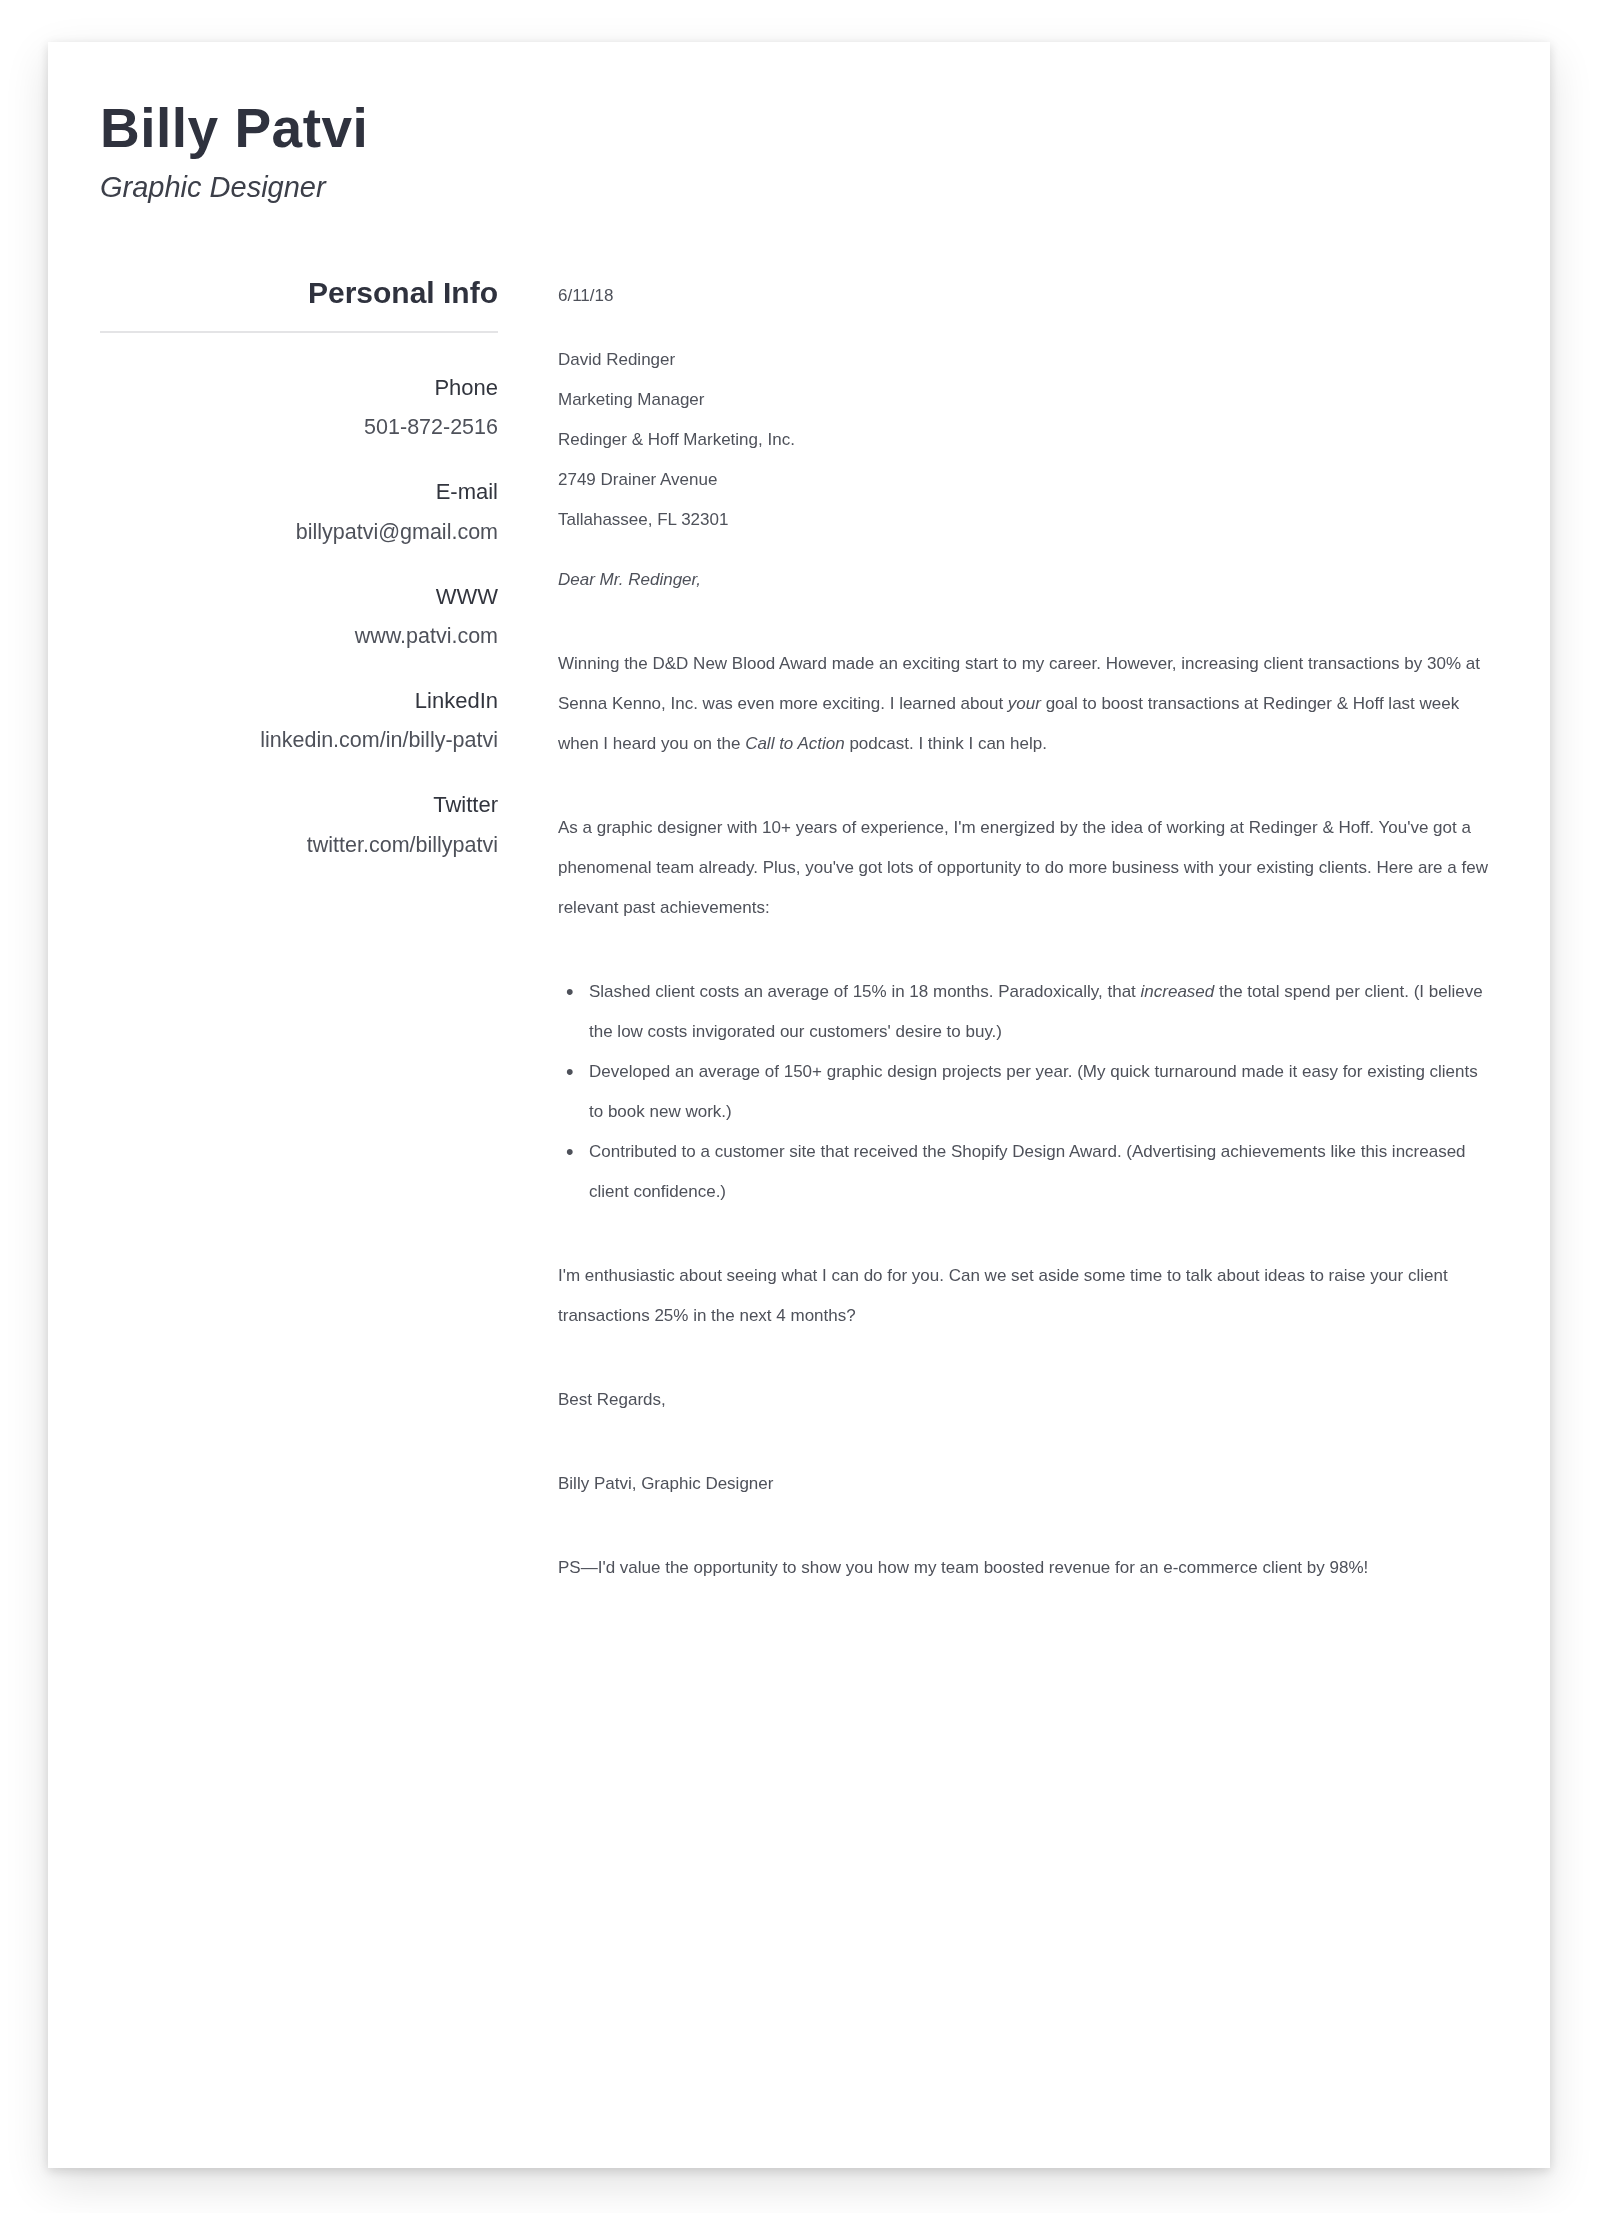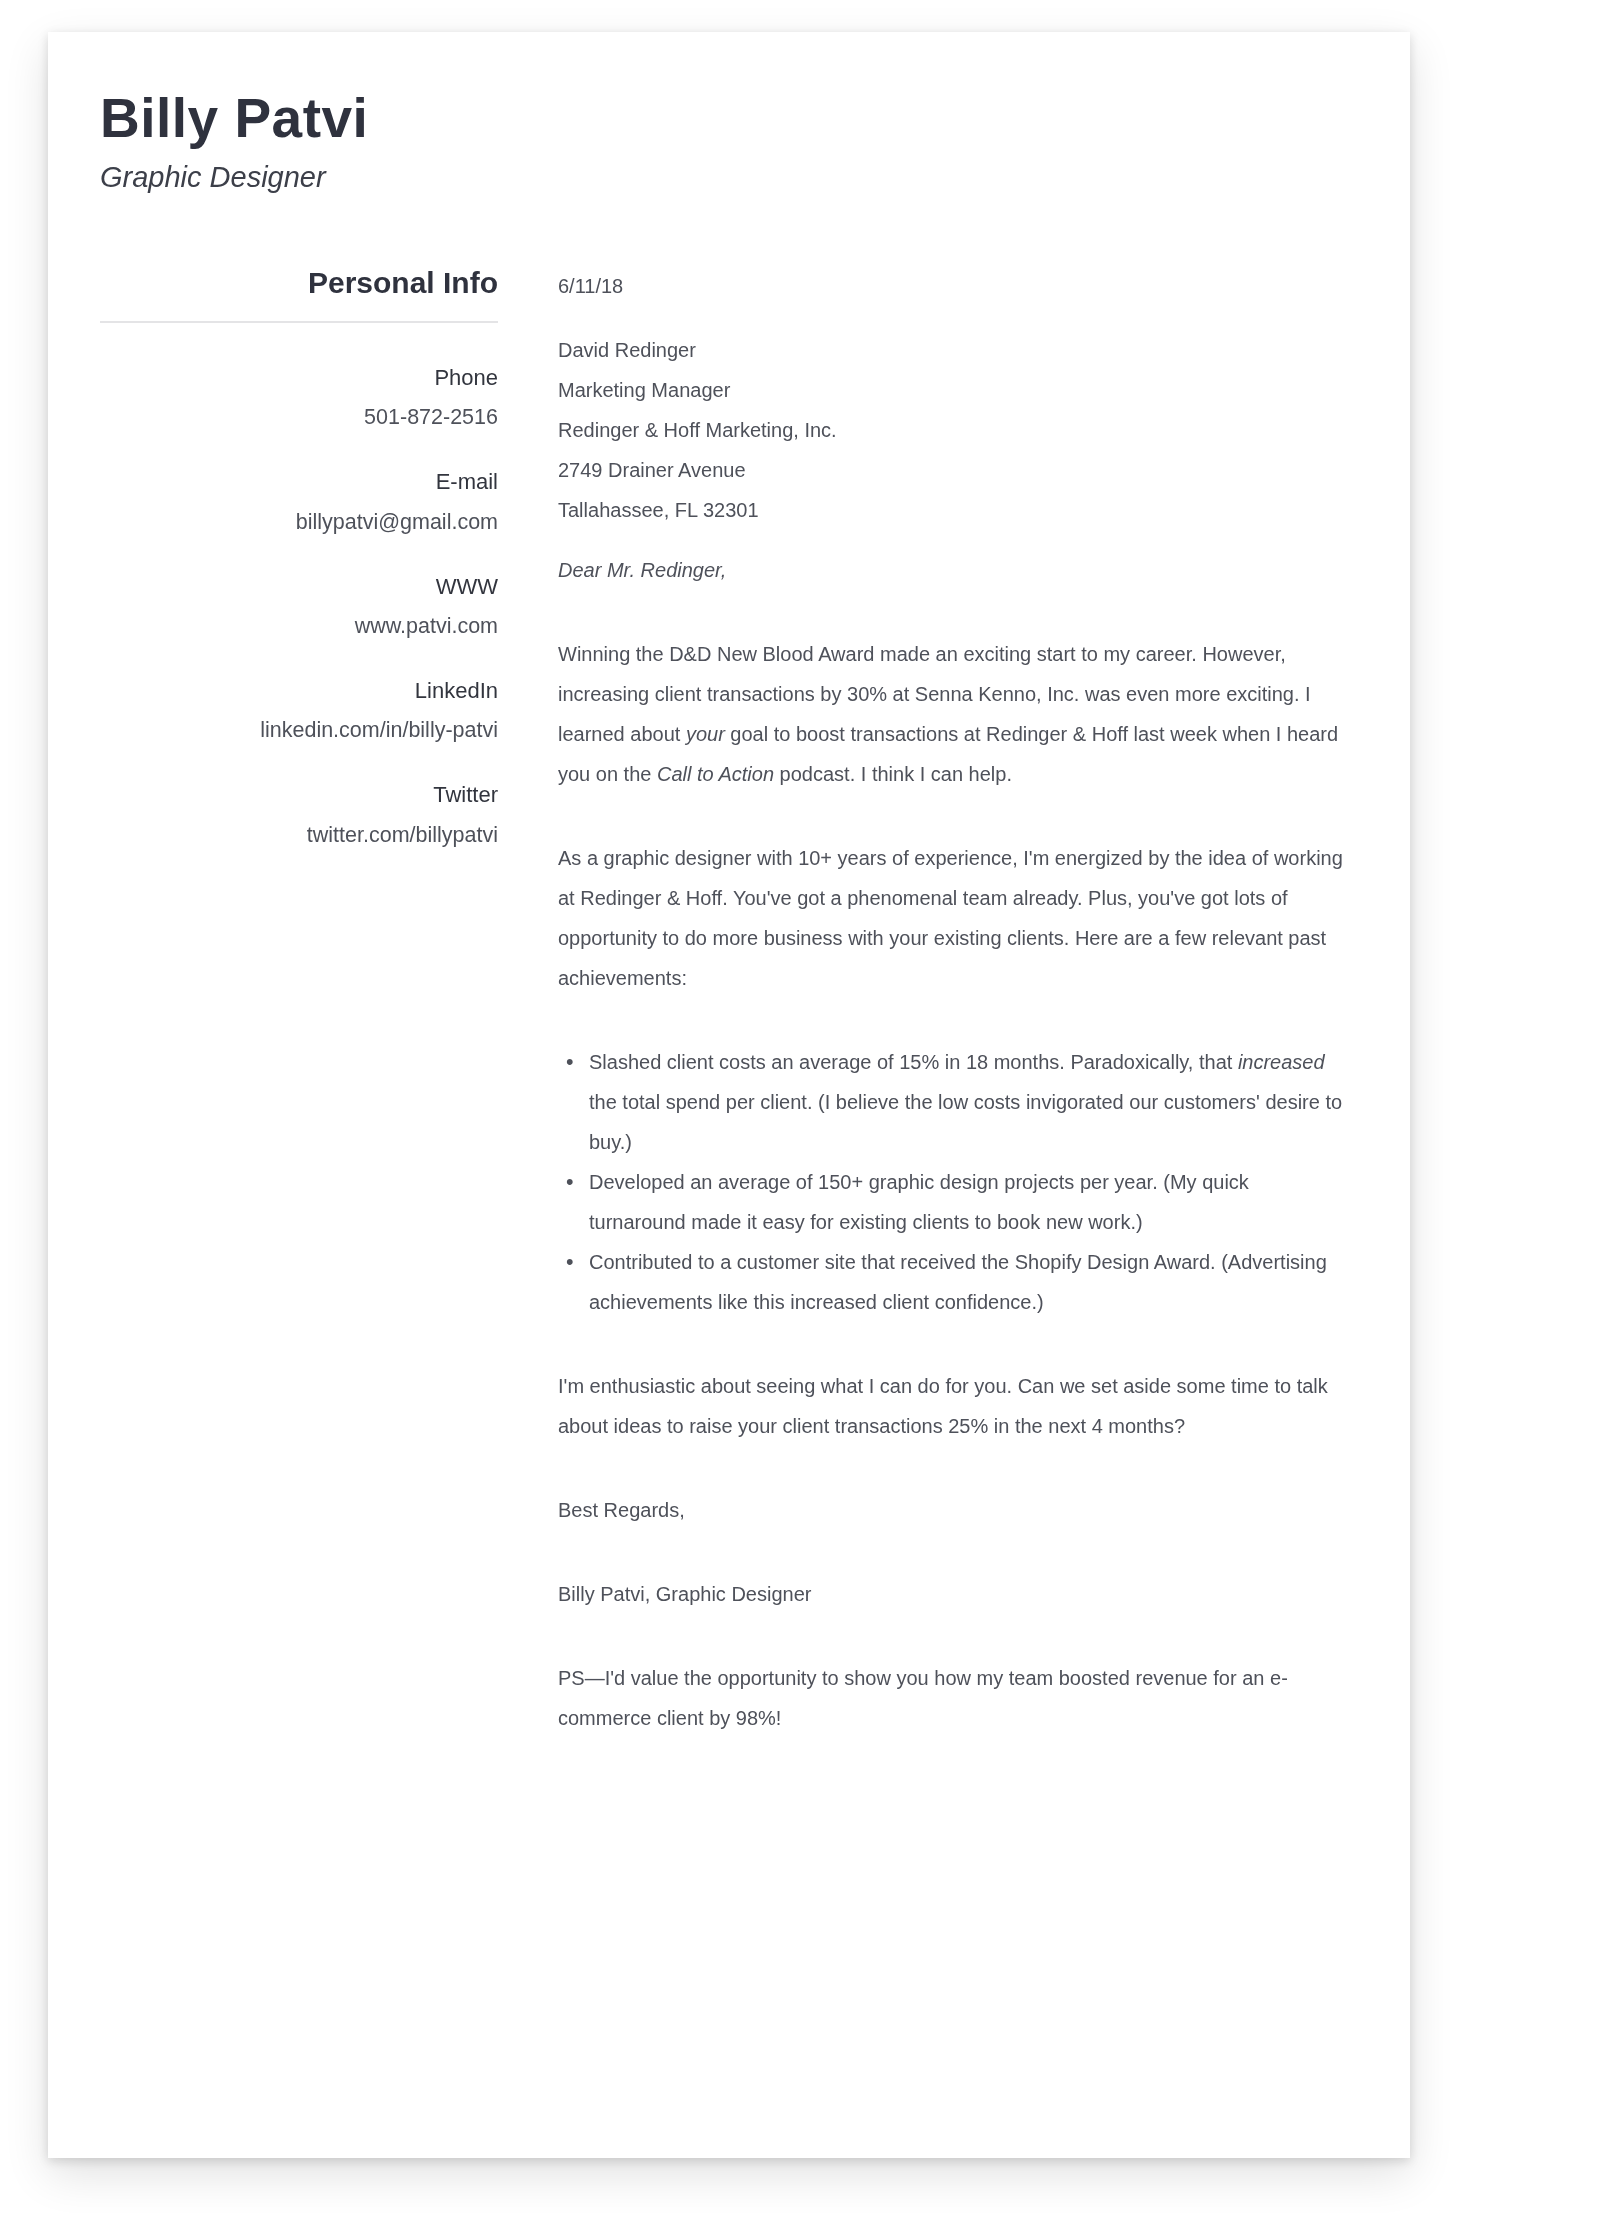--- a/index.html
+++ b/index.html
@@ -8,22 +8,22 @@
     width: 1600px;
     height: 2213px;
     background: #ffffff;
     font-family: "Liberation Sans", "DejaVu Sans", sans-serif;
     position: relative;
     overflow: hidden;
   }
   .page {
     position: absolute;
     left: 48px;
-    top: 32px;
-    width: 1362px;
+    top: 42px;
+    width: 1502px;
     height: 2126px;
     background: #ffffff;
     box-shadow: 0 3px 10px rgba(0,0,0,0.14), 0 16px 42px rgba(0,0,0,0.12);
     padding: 58px 60px 0 52px;
   }
   
   .doc-header h1 {
     margin: 0;
     font-size: 55px;
     line-height: 1.05;
@@ -71,21 +71,21 @@
   .pi-value {
     font-size: 21.5px;
     line-height: 1.25;
     font-weight: 400;
     color: #4e515a;
   }
   
   main.letter {
     flex: 1;
     margin-left: 60px;
-    font-size: 20px;
+    font-size: 17px;
     line-height: 40px;
     color: #4e515a;
     font-weight: 400;
   }
   main.letter p { margin: 0; }
   .date-line { margin: 0 0 24px 0 !important; }
   .recipient p { margin: 0; }
   .salutation { margin: 20px 0 44px 0 !important; font-style: italic; }
   .para { margin: 0 0 44px 0 !important; }
   .para:last-child { margin-bottom: 0 !important; }

